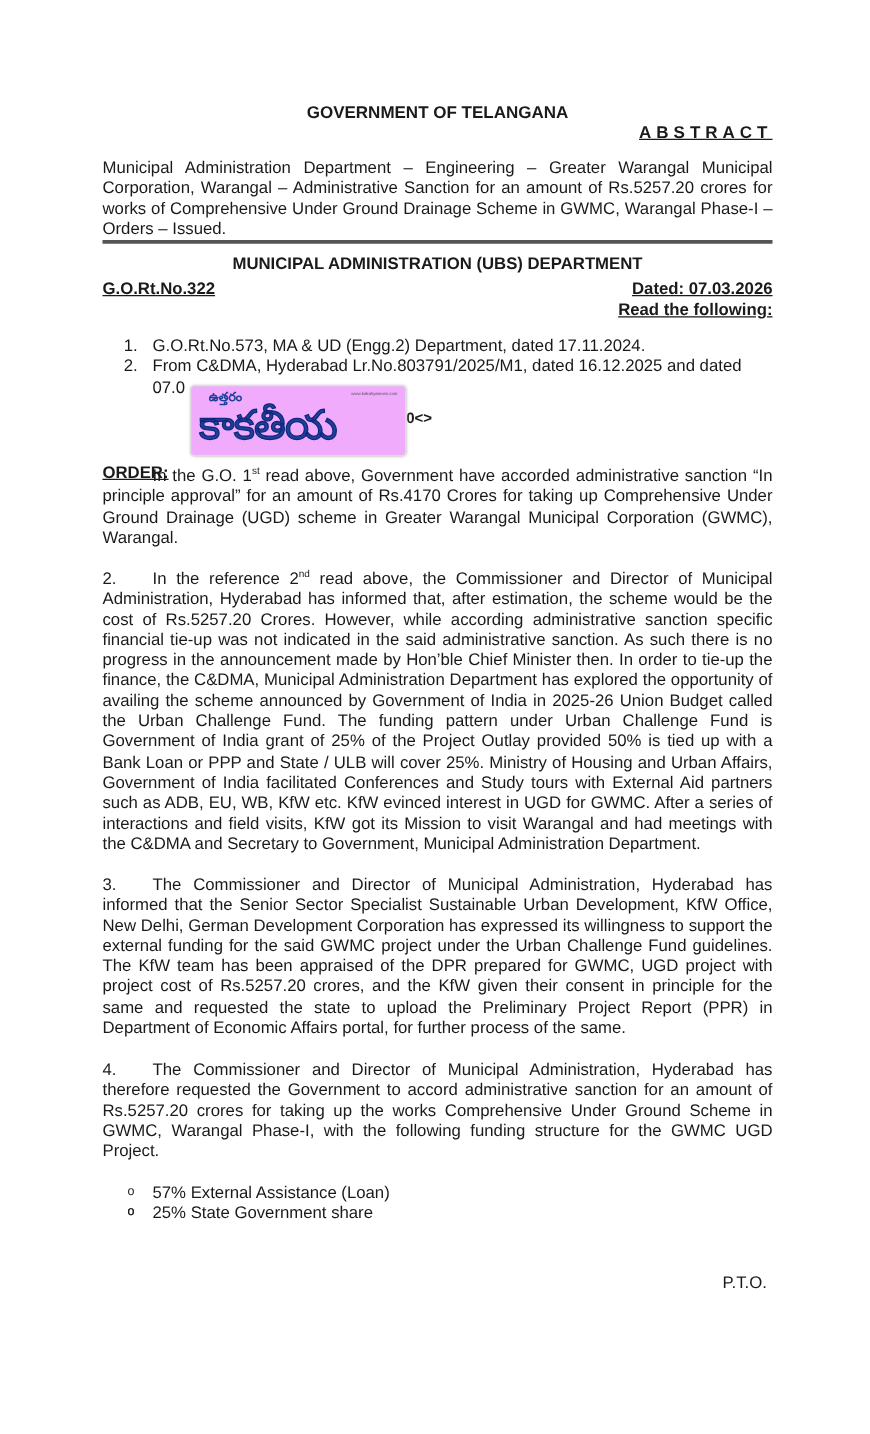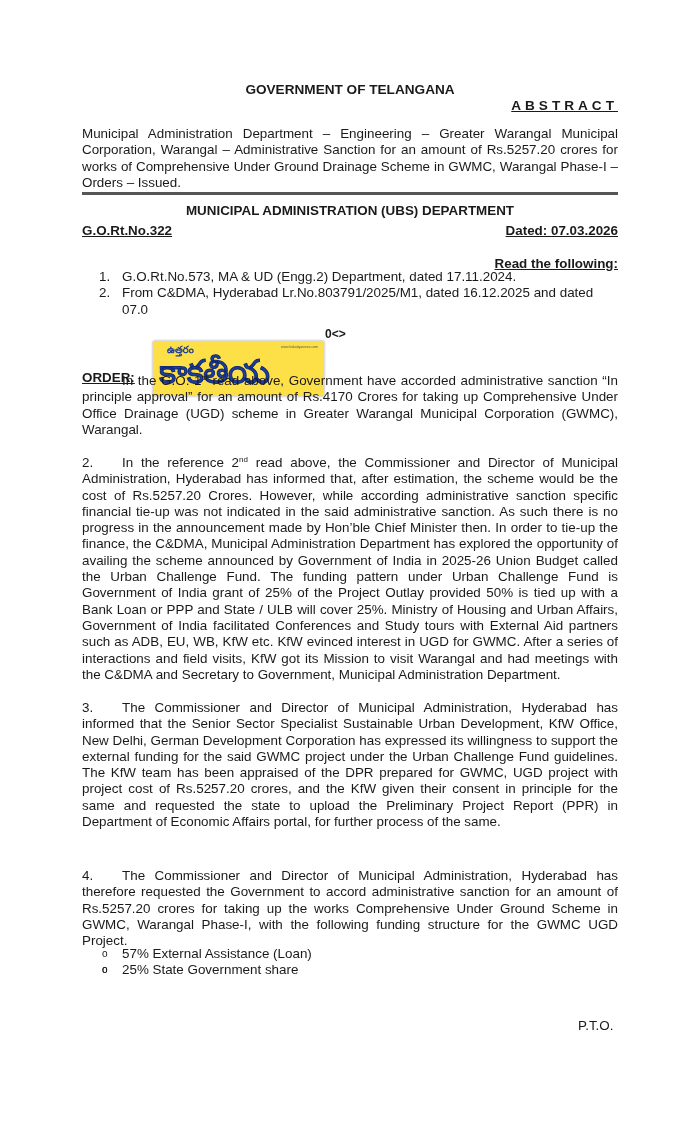--- a/index.html
+++ b/index.html
@@ -6,37 +6,37 @@
   body { width: 696px; height: 1147px; position: relative; overflow: hidden;
          font-family: "Liberation Sans", sans-serif; color: #1a1a1a; font-size: 13.4px; }
   .page { position: absolute; left: 82px; top: 0; width: 536px; }
   .hdr1 { position: absolute; left: 0; width: 536px; top: 82px; font-weight: bold; font-size: 13.6px; text-align:center; }
   .hdr2 { position: absolute; left: 0; width: 536px; top: 98px; font-weight: bold; font-size: 13.6px; text-align:right; letter-spacing: 4px; text-decoration: underline; }
   .subject { position: absolute; left: 0; width: 536px; top: 126px; text-align: justify; line-height: 16.3px; }
   .rule { position: absolute; left: 0; width: 536px; top: 192px; height: 3px; background: #555; }
   .dept { position: absolute; left: 0; width: 536px; top: 203px; font-weight: bold; text-align: center; font-size: 13.4px; }
   .gono { position: absolute; left: 0; top: 223px; font-weight: bold; text-decoration: underline; }
   .dated { position: absolute; right: 0; top: 223px; font-weight: bold; text-decoration: underline; }
-  .readf { position: absolute; right: 0; top: 256px; font-weight: bold; text-decoration: underline; }
+  .readf { position: absolute; right: 0; top: 240px; font-weight: bold; text-decoration: underline; }
   .refs { position: absolute; left: 0; width: 536px; top: 269px; margin: 0; padding: 0; list-style: none; line-height: 16.3px; }
   .refs li { position: relative; padding-left: 40px; }
   .refs .num { position: absolute; left: 17px; }
   .order { position: absolute; left: 0; top: 337px; font-weight: bold; text-decoration: underline; margin-top: 33px; }
   .garble { position: absolute; left: 243px; top: 327px; font-weight: bold; font-size: 12px; }
   .logo { position: absolute; left: 70px; top: 308px; width: 171px; height: 55px;
-          background: #fde047; border: 1px solid #ddd; border-radius: 4px; box-shadow: 0 0 2px #ccc; margin-top: 32px; }
+          background: #f0abfc; border: 1px solid #ddd; border-radius: 4px; box-shadow: 0 0 2px #ccc; }
   .logo .small { position: absolute; left: 14px; top: 3px; color: #1e3f9c; font-weight: bold; font-size: 10px; font-family: "DejaVu Sans", sans-serif; }
   .logo .url { position: absolute; right: 6px; top: 4px; color: #555; font-size: 3.5px; }
   .logo .big { position: absolute; left: 6px; top: 10px; color: #1e3f9c; font-weight: normal; font-size: 33px; font-family: "DejaVu Sans", sans-serif; letter-spacing: -1px; line-height: 42px;
                -webkit-text-stroke: 1px #10287a; }
   .para { position: absolute; left: 0; width: 536px; text-align: justify; line-height: 16.3px; }
   .p1 { top: 373px; text-indent: 40px; }
   .p2 { top: 455px; }
   .p3 { top: 700px; }
-  .p4 { top: 848px; margin-top: 20px; }
+  .p4 { top: 848px; }
   .pnum { display: inline-block; width: 40px; }
   sup { font-size: 8px; line-height: 0; }
   .bullets { position: absolute; left: 0; top: 946px; margin: 0; padding: 0; list-style: none; line-height: 16.3px; }
   .bullets li { position: relative; padding-left: 40px; }
   .bullets .dot { position: absolute; left: 20px; top: 0; font-size: 10px; }
   .pto { position: absolute; left: 496px; top: 1018px; }
 </style>
 </head>
 <body>
 
@@ -63,21 +63,21 @@
 
   <div class="order">ORDER:</div>
   <div class="garble">0&lt;&gt;</div>
 
   <div class="logo">
     <span class="small">ఉత్తరం</span>
     <span class="url">www.kakatiyanews.com</span>
     <span class="big">కాకతీయ</span>
   </div>
 
-  <div class="para p1"><span>In the G.O. 1</span><sup>st</sup><span> read above, Government have accorded administrative sanction “In principle approval” for an amount of Rs.4170 Crores for taking up Comprehensive Under Office Drainage (UGD) scheme in Greater Warangal Municipal Corporation (GWMC), Warangal.</span></div>
+  <div class="para p1"><span>In the G.O. 1</span><sup>st</sup><span> read above, Government have accorded administrative sanction “In principle approval” for an amount of Rs.4170 Crores for taking up Comprehensive Under Ground Drainage (UGD) scheme in Greater Warangal Municipal Corporation (GWMC), Warangal.</span></div>
 
   <div class="para p2"><span class="pnum">2.</span><span>In the reference 2</span><sup>nd</sup><span> read above, the Commissioner and Director of Municipal Administration, Hyderabad has informed that, after estimation, the scheme would be the cost of Rs.5257.20 Crores.  However, while according administrative sanction specific financial tie-up was not indicated in the said administrative sanction.  As such there is no progress in the announcement made by Hon’ble Chief Minister then.  In order to tie-up the finance, the C&amp;DMA, Municipal Administration Department has explored the opportunity of availing the scheme announced by Government of India in 2025-26 Union Budget called the Urban Challenge Fund.   The funding pattern under Urban Challenge Fund is Government of India grant of 25% of the Project Outlay provided 50% is tied up with a Bank Loan or PPP and State / ULB will cover 25%.  Ministry of Housing and Urban Affairs, Government of India facilitated Conferences and Study tours with External Aid partners such as ADB, EU, WB, KfW etc.  KfW evinced interest in UGD for GWMC.  After a series of interactions and field visits, KfW got its Mission to visit Warangal and had meetings with the C&amp;DMA and Secretary to Government, Municipal Administration Department.</span></div>
 
   <div class="para p3"><span class="pnum">3.</span><span>The Commissioner and Director of Municipal Administration, Hyderabad has informed that the Senior Sector Specialist Sustainable Urban Development, KfW Office, New Delhi, German Development Corporation has expressed its willingness to support the external funding for the said GWMC project under the Urban Challenge Fund guidelines.  The KfW team has been appraised of the DPR prepared for GWMC, UGD project with project cost of Rs.5257.20 crores, and the KfW given their consent in principle for the same and requested   the state to upload the Preliminary Project Report (PPR) in Department of Economic Affairs portal, for further process of the same.</span></div>
 
   <div class="para p4"><span class="pnum">4.</span><span>The Commissioner and Director of Municipal Administration, Hyderabad has therefore requested the Government to accord administrative sanction for an amount of Rs.5257.20 crores for taking up the works Comprehensive Under Ground Scheme in GWMC, Warangal Phase-I, with the following funding structure for the GWMC UGD Project.</span></div>
 
   <ul class="bullets">
     <li><span class="dot">o</span><span>57% External Assistance (Loan)</span></li>
     <li><span class="dot">o</span></li>

